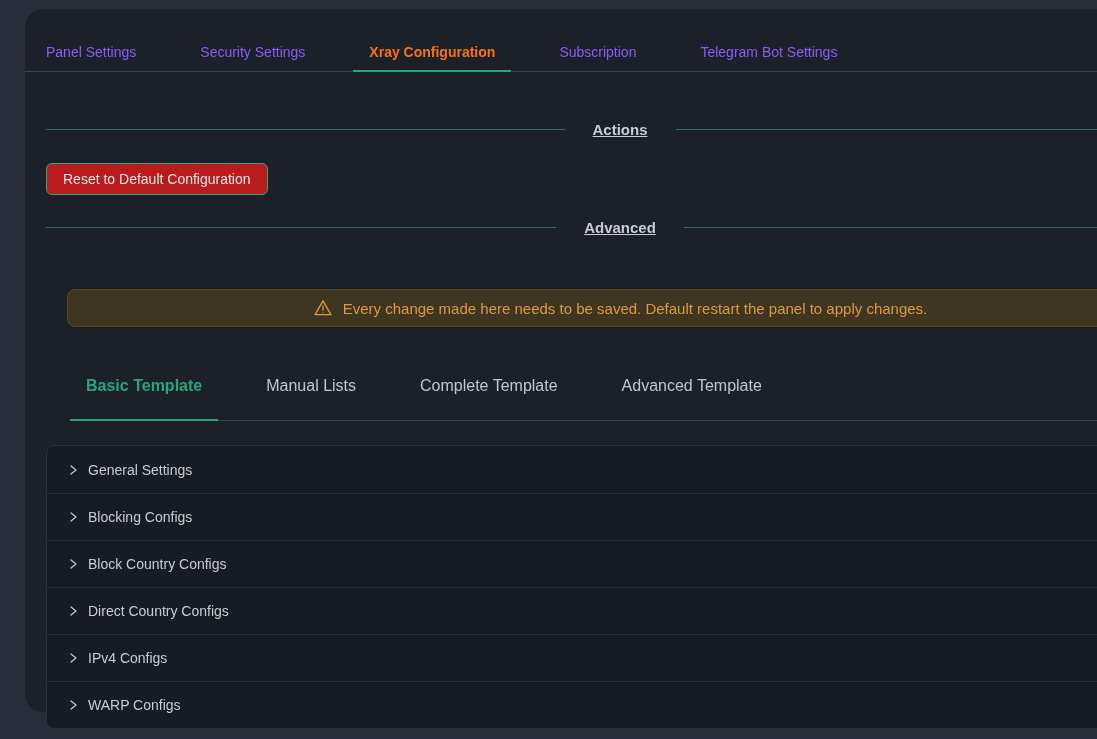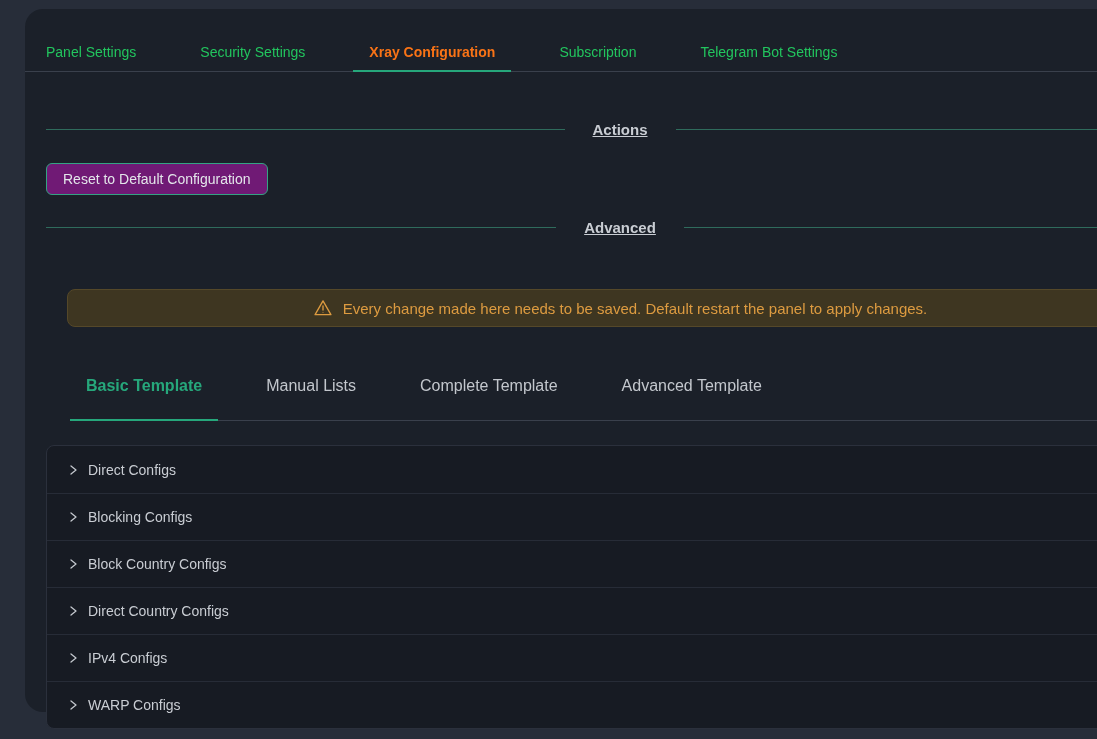--- a/index.html
+++ b/index.html
@@ -22,21 +22,21 @@
   .tabbar {
     margin:0 -21px;
     padding:0 5px;
     display:flex;
     gap:32px;
     border-bottom:1px solid #3a404c;
   }
   .tab {
     padding:35px 16px 11px;
     font-size:14px;
-    color:#22c55e;
+    color:#8b5cf6;
     position:relative;
     cursor:pointer;
     white-space:nowrap;
   }
   .tab.active { color:#f97316; font-weight:600; }
   .tab.active::after {
     content:"";
     position:absolute;
     left:0; right:0; bottom:-1px;
     height:2px;
@@ -62,21 +62,21 @@
   }
   .divider-actions { margin-top:47px; }
   .divider-templates { margin-top:22px; }
   
   .reset-btn {
     margin-top:24px;
     height:32px;
     padding:0 16px;
     display:inline-flex;
     align-items:center;
-    background:#701a75;
+    background:#b91c1c;
     border:1px solid #35a383;
     border-radius:6px;
     color:#e3e6ea;
     font-size:14px;
     font-family:"Liberation Sans", sans-serif;
     cursor:pointer;
   }
   
   .warning-banner {
     margin:52px 21px 0;
@@ -182,21 +182,21 @@
   </div>
 
   
   <div class="collapse">
     <div class="crow">
       <span class="chev">
         <svg width="12" height="12" viewBox="0 0 12 12" fill="none" stroke="#c3c7cd" stroke-width="1.3" stroke-linecap="round" stroke-linejoin="round">
             <polyline points="4,2 9,6 4,10"></polyline>
           </svg>
       </span>
-      <span class="clabel">Direct Configs</span>
+      <span class="clabel">General Settings</span>
     </div>
     <div class="crow">
       <span class="chev">
         <svg width="12" height="12" viewBox="0 0 12 12" fill="none" stroke="#c3c7cd" stroke-width="1.3" stroke-linecap="round" stroke-linejoin="round">
             <polyline points="4,2 9,6 4,10"></polyline>
           </svg>
       </span>
       <span class="clabel">Blocking Configs</span>
     </div>
     <div class="crow">

